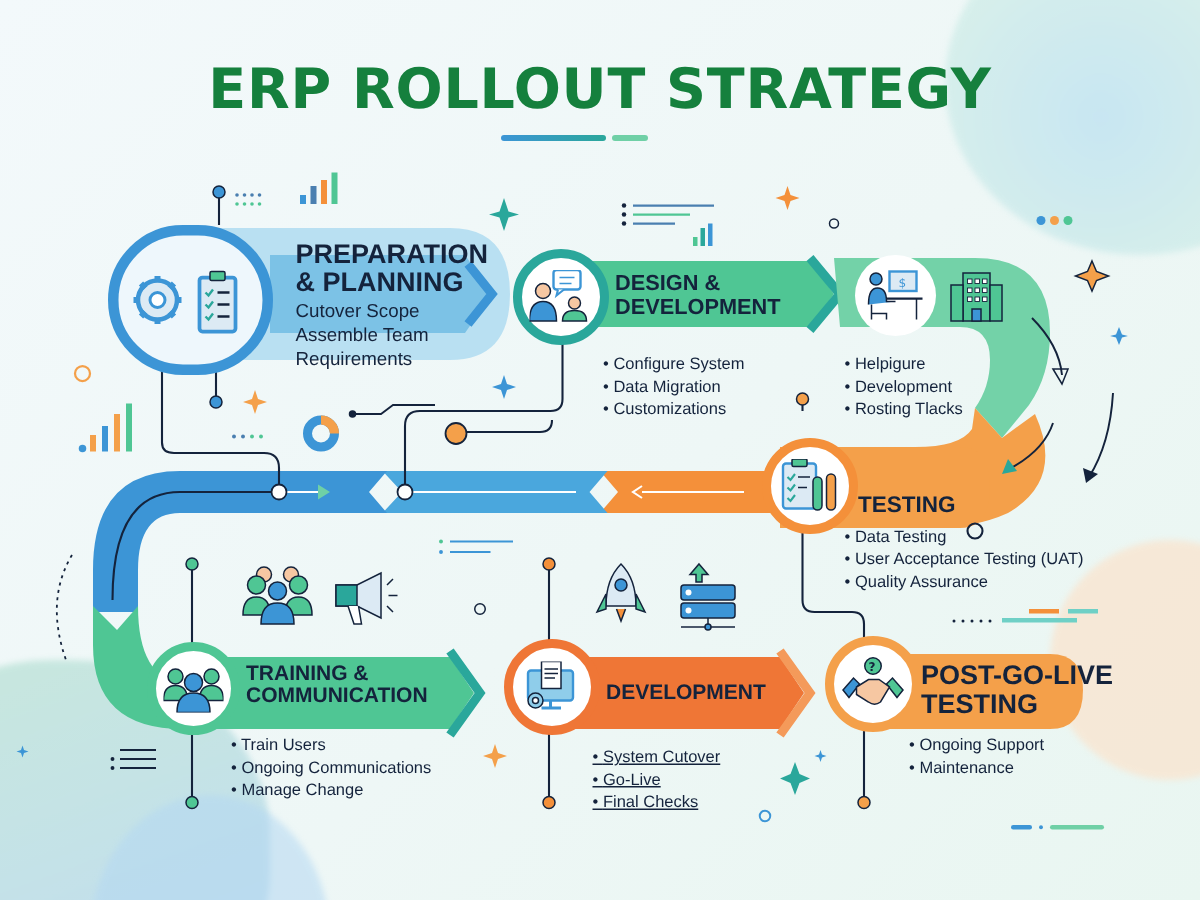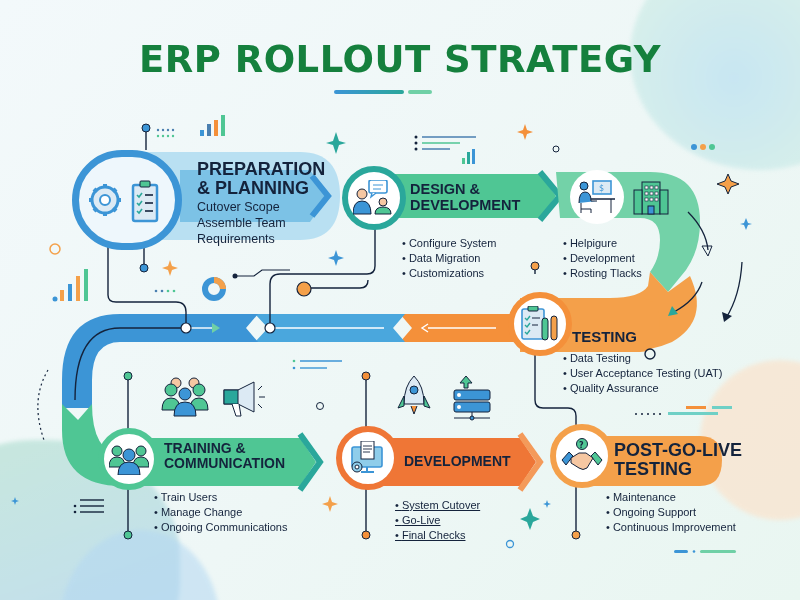--- a/index.html
+++ b/index.html
@@ -416,34 +416,33 @@
   <li>User Acceptance Testing (UAT)</li>
   <li>Quality Assurance</li>
 </ul>
 
 <div class="stage-title" style="left:164px;top:441px;font-size:14px;">
   <div>TRAINING &amp;</div>
   <div>COMMUNICATION</div>
 </div>
 <ul class="stage-list" style="left:154px;top:490px;">
   <li>Train Users</li>
+  <li>Ongoing Communications</li>
   <li>Manage Change</li>
-  <li>Ongoing Communications</li>
 </ul>
 
 <div class="stage-title" style="left:404px;top:454px;font-size:14px;">
   <div>DEVELOPMENT</div>
 </div>
 <ul class="stage-list" style="left:395px;top:498px;text-decoration:underline;">
   <li>System Cutover</li>
   <li>Go-Live</li>
   <li>Final Checks</li>
 </ul>
 
 <div class="stage-title" style="left:614px;top:441px;font-size:18px;">
   <div>POST-GO-LIVE</div>
   <div>TESTING</div>
 </div>
 <ul class="stage-list" style="left:606px;top:490px;">
+  <li>Ongoing Support</li>
   <li>Maintenance</li>
-  <li>Ongoing Support</li>
-  <li>Continuous Improvement</li>
 </ul>
 
 </body></html>

